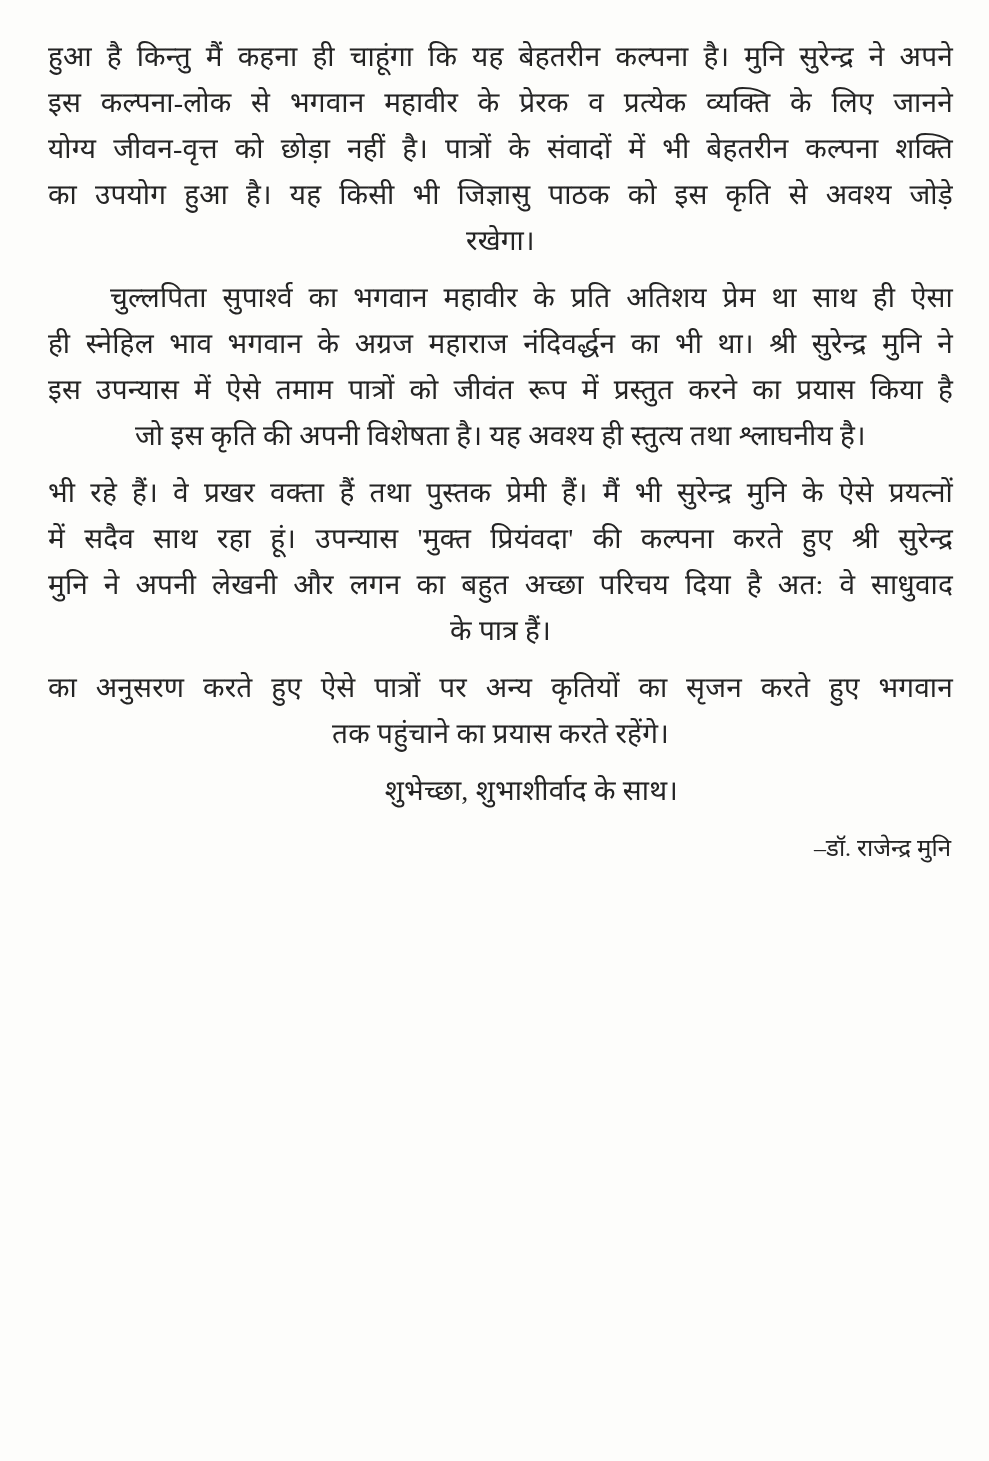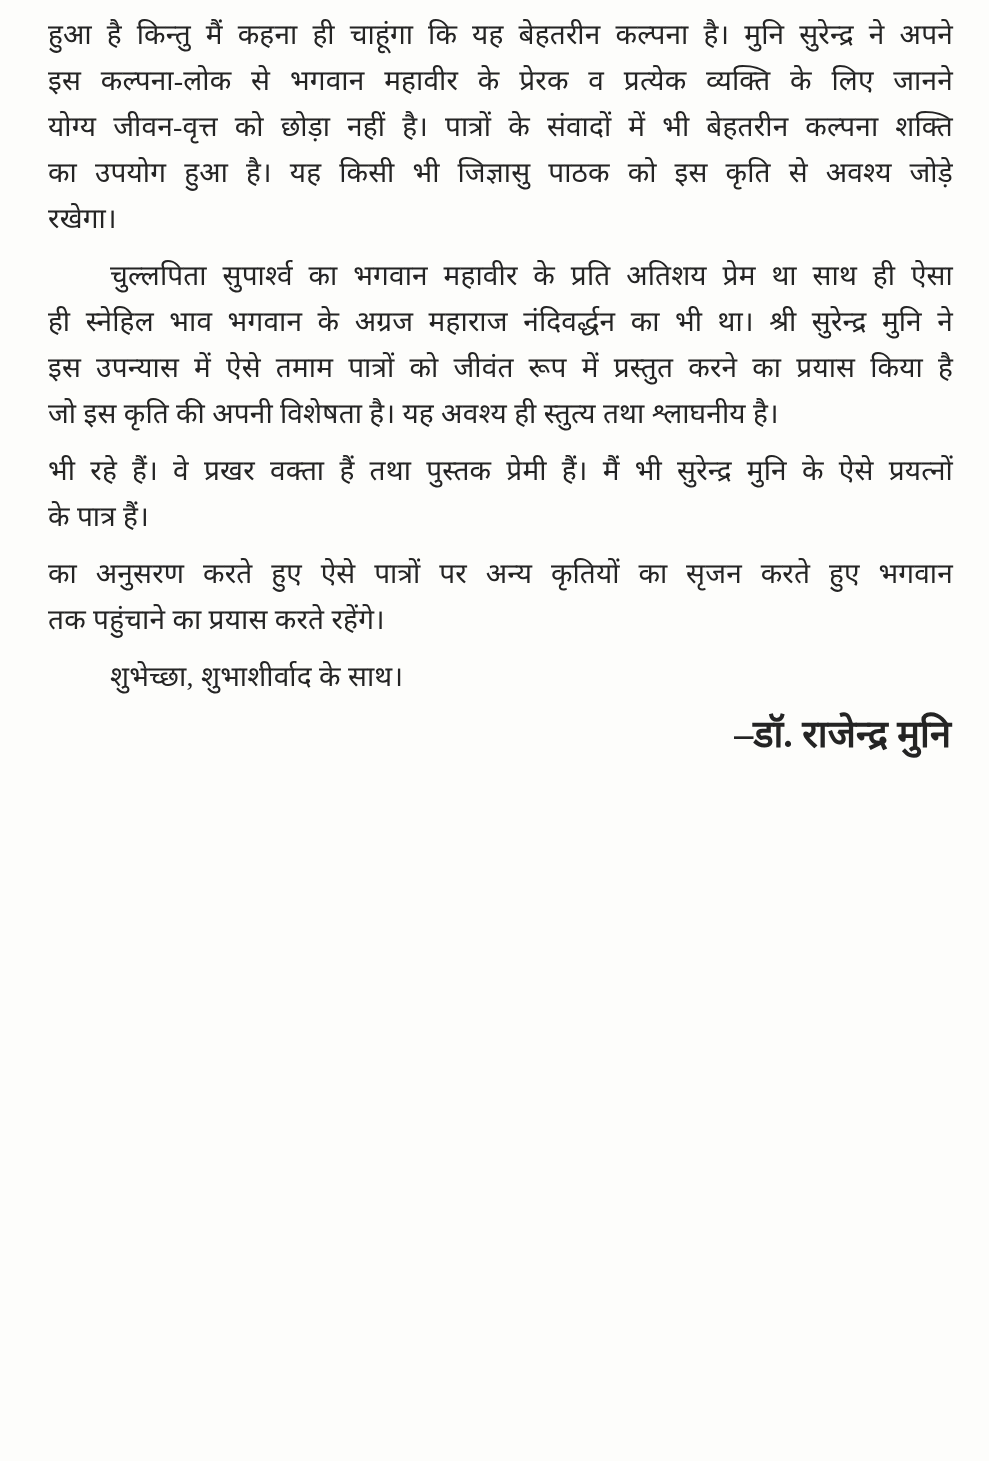--- a/index.html
+++ b/index.html
@@ -11,45 +11,45 @@
     height: 1461px;
     background: #fdfdfb;
     font-family: "Liberation Serif", serif;
     color: #242424;
     position: relative;
     overflow: hidden;
   }
   .page {
     position: absolute;
     left: 48px;
-    top: 12px;
+    top: 34px;
     width: 905px;
   }
   .para {
     margin: 0 0 11px 0;
   }
   .line {
     font-size: 28px;
     line-height: 46px;
-    text-align: left;
+    text-align: center;
     letter-spacing: 0.2px;
     white-space: normal;
   }
   
   .line.fill {
     text-align: justify;
     text-align-last: justify;
   }
   .line.indent {
     text-indent: 62px;
   }
   .signature {
-    font-size: 38px;
+    font-size: 24px;
     line-height: 46px;
-    font-weight: bold;
+    font-weight: normal;
     text-align: right;
     padding-right: 2px;
   }
 </style>
 </head>
 <body style="background: rgb(253, 253, 251); color: rgb(36, 36, 36);">
 
 <div class="page">
   <div id="body-text">
       <div class="para">
@@ -60,20 +60,22 @@
         <div class="line">रखेगा।</div>
       </div>
       <div class="para">
         <div class="line fill indent">चुल्लपिता सुपार्श्व का भगवान महावीर के प्रति अतिशय प्रेम था साथ ही ऐसा</div>
         <div class="line fill">ही स्नेहिल भाव भगवान के अग्रज महाराज नंदिवर्द्धन का भी था। श्री सुरेन्द्र मुनि ने</div>
         <div class="line fill">इस उपन्यास में ऐसे तमाम पात्रों को जीवंत रूप में प्रस्तुत करने का प्रयास किया है</div>
         <div class="line">जो इस कृति की अपनी विशेषता है। यह अवश्य ही स्तुत्य तथा श्लाघनीय है।</div>
       </div>
       <div class="para">
         <div class="line fill">भी रहे हैं। वे प्रखर वक्ता हैं तथा पुस्तक प्रेमी हैं। मैं भी सुरेन्द्र मुनि के ऐसे प्रयत्नों</div>
+        <div class="line fill">में सदैव साथ रहा हूं। उपन्यास 'मुक्त प्रियंवदा' की कल्पना करते हुए श्री सुरेन्द्र</div>
+        <div class="line fill">मुनि ने अपनी लेखनी और लगन का बहुत अच्छा परिचय दिया है अत: वे साधुवाद</div>
         <div class="line">के पात्र हैं।</div>
       </div>
       <div class="para">
         <div class="line fill">का अनुसरण करते हुए ऐसे पात्रों पर अन्य कृतियों का सृजन करते हुए भगवान</div>
         <div class="line">तक पहुंचाने का प्रयास करते रहेंगे।</div>
       </div>
       <div class="para">
         <div class="line indent">शुभेच्छा, शुभाशीर्वाद के साथ।</div>
       </div>
     </div>

